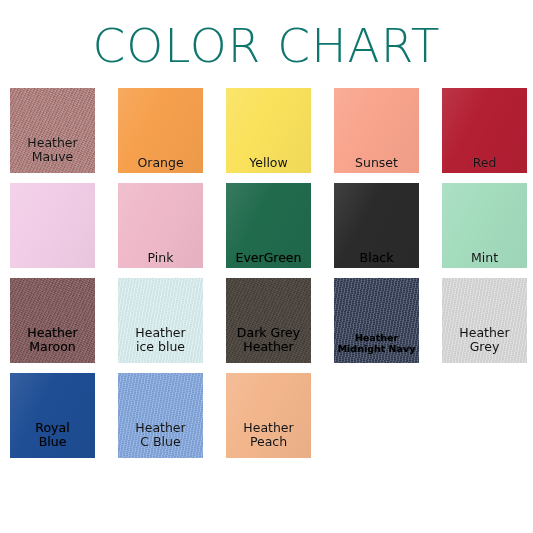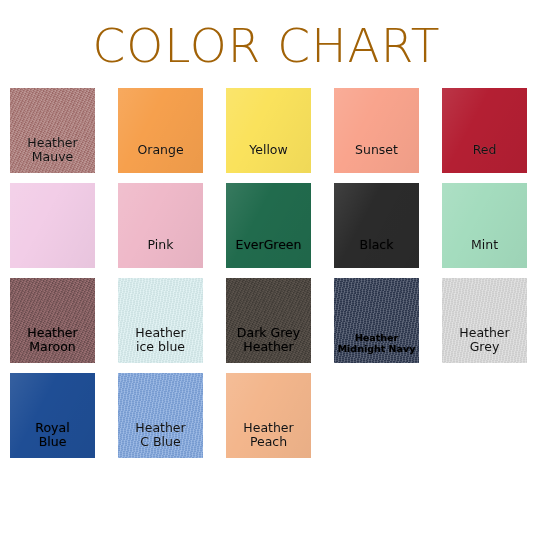--- a/index.html
+++ b/index.html
@@ -26,21 +26,21 @@
   .chart-title {
     position: absolute;
     top: 22px;
     left: 0;
     width: 533px;
     text-align: center;
     font-family: "DejaVu Sans", sans-serif;
     font-weight: 300;
     font-size: 47px;
     letter-spacing: 1.0px;
-    color: #a16207;
+    color: #0f766e;
     line-height: 1.0;
     white-space: nowrap;
   }
 
   
   .swatch-grid {
     position: absolute;
     top: 88px;
     left: 10px;
     width: 516px;
@@ -119,21 +119,21 @@
     text-shadow: 0 0 1px rgba(0,0,0,0.35);
   }
 
   .swatch-label.small {
     font-size: 9.5px;
     line-height: 11px;
     font-weight: 700;
   }
 
   .swatch-label.one-line {
-    bottom: 16px;
+    bottom: 3px;
   }
 </style>
 </head>
 <body>
 
 <div id="page">
 
   <div class="chart-title">COLOR CHART</div>
 
   <div class="swatch-grid">

